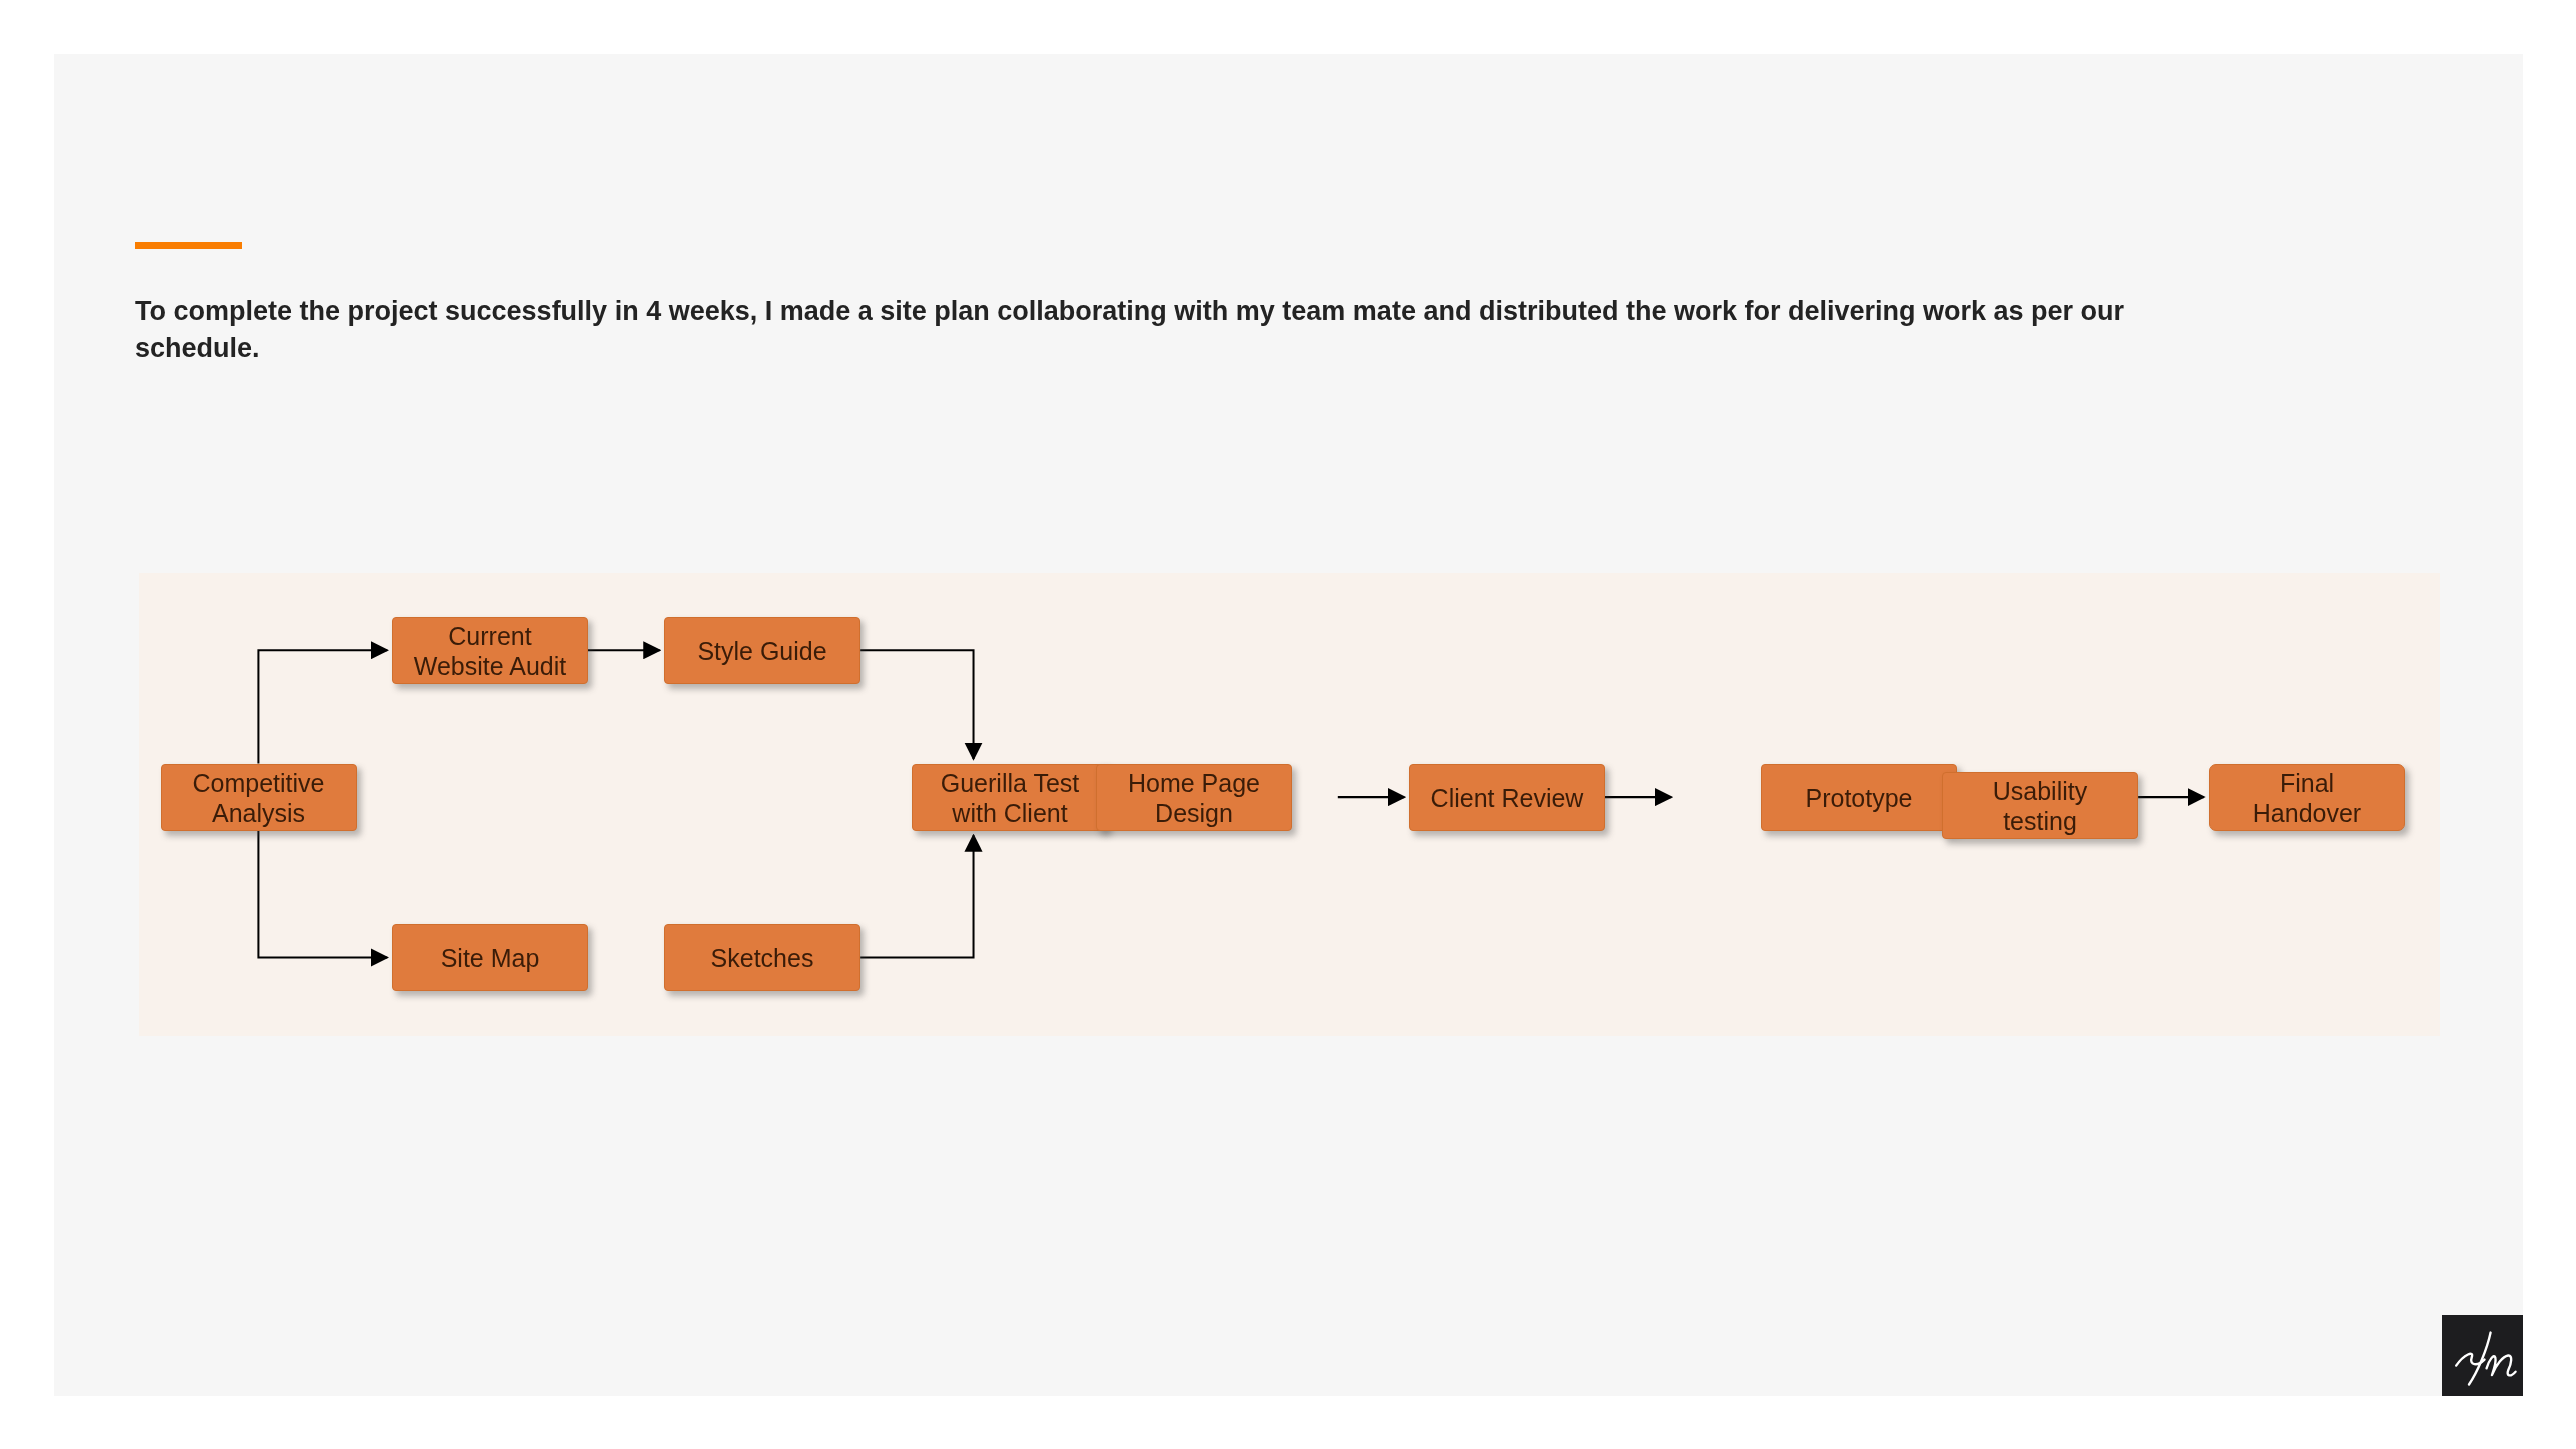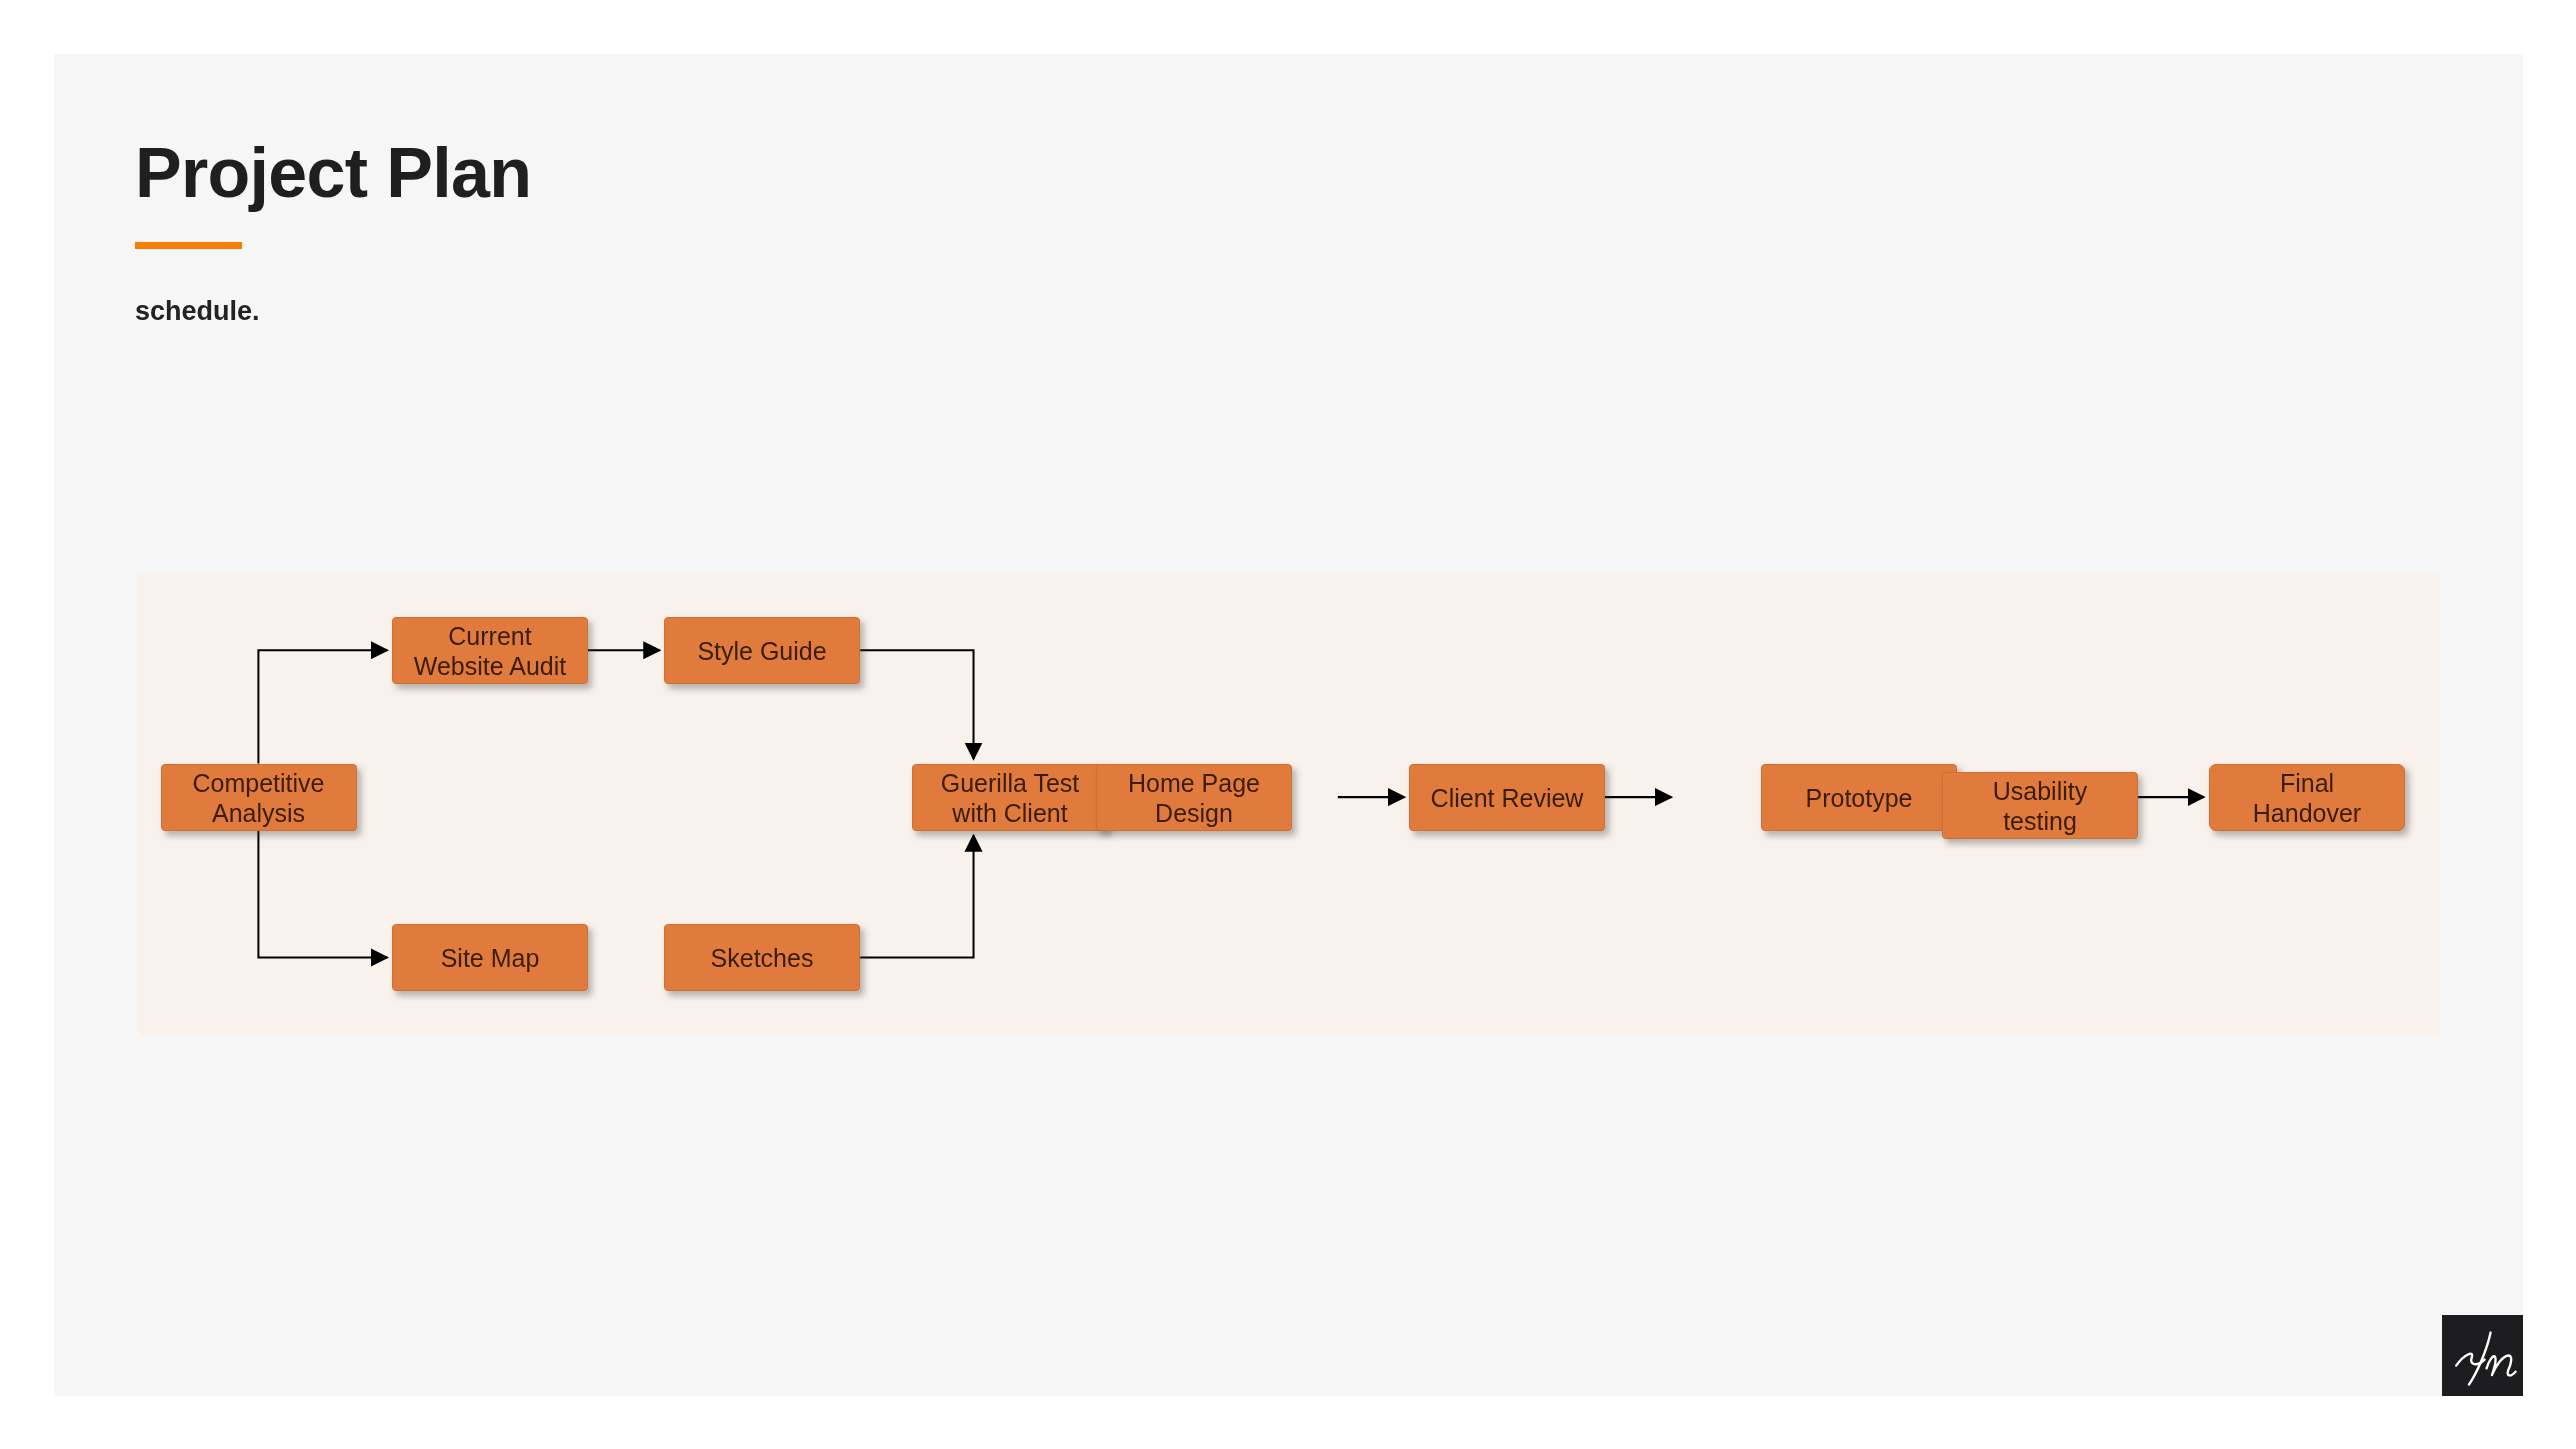--- a/index.html
+++ b/index.html
@@ -66,25 +66,25 @@
     display:flex;align-items:center;justify-content:center;
   }
   .logo-glyph{stroke:var(--logo-ink);stroke-width:3.5;fill:none;
     stroke-linecap:round;stroke-linejoin:round;}
 </style>
 </head>
 <body>
 
 <div class="slide">
 
-  <h1 class="page-title">Project Plan</h1>
 
   <div class="accent-bar"></div>
 
   <div class="intro">
+    <div>To complete the project successfully in 4 weeks, I made a site plan collaborating with my team mate and distributed the work for delivering work as per our</div>
     <div>schedule.</div>
   </div>
 
   <div class="flow-panel">
 
     <svg class="connectors" viewBox="0 0 3430 690" xmlns="http://www.w3.org/2000/svg">
       <defs>
         <marker id="arrow" viewBox="0 0 10 10" refX="9" refY="5" markerWidth="9" markerHeight="9" orient="auto-start-reverse">
           <path class="arrowhead" d="M0,0 L10,5 L0,10 z"></path>
         </marker>

